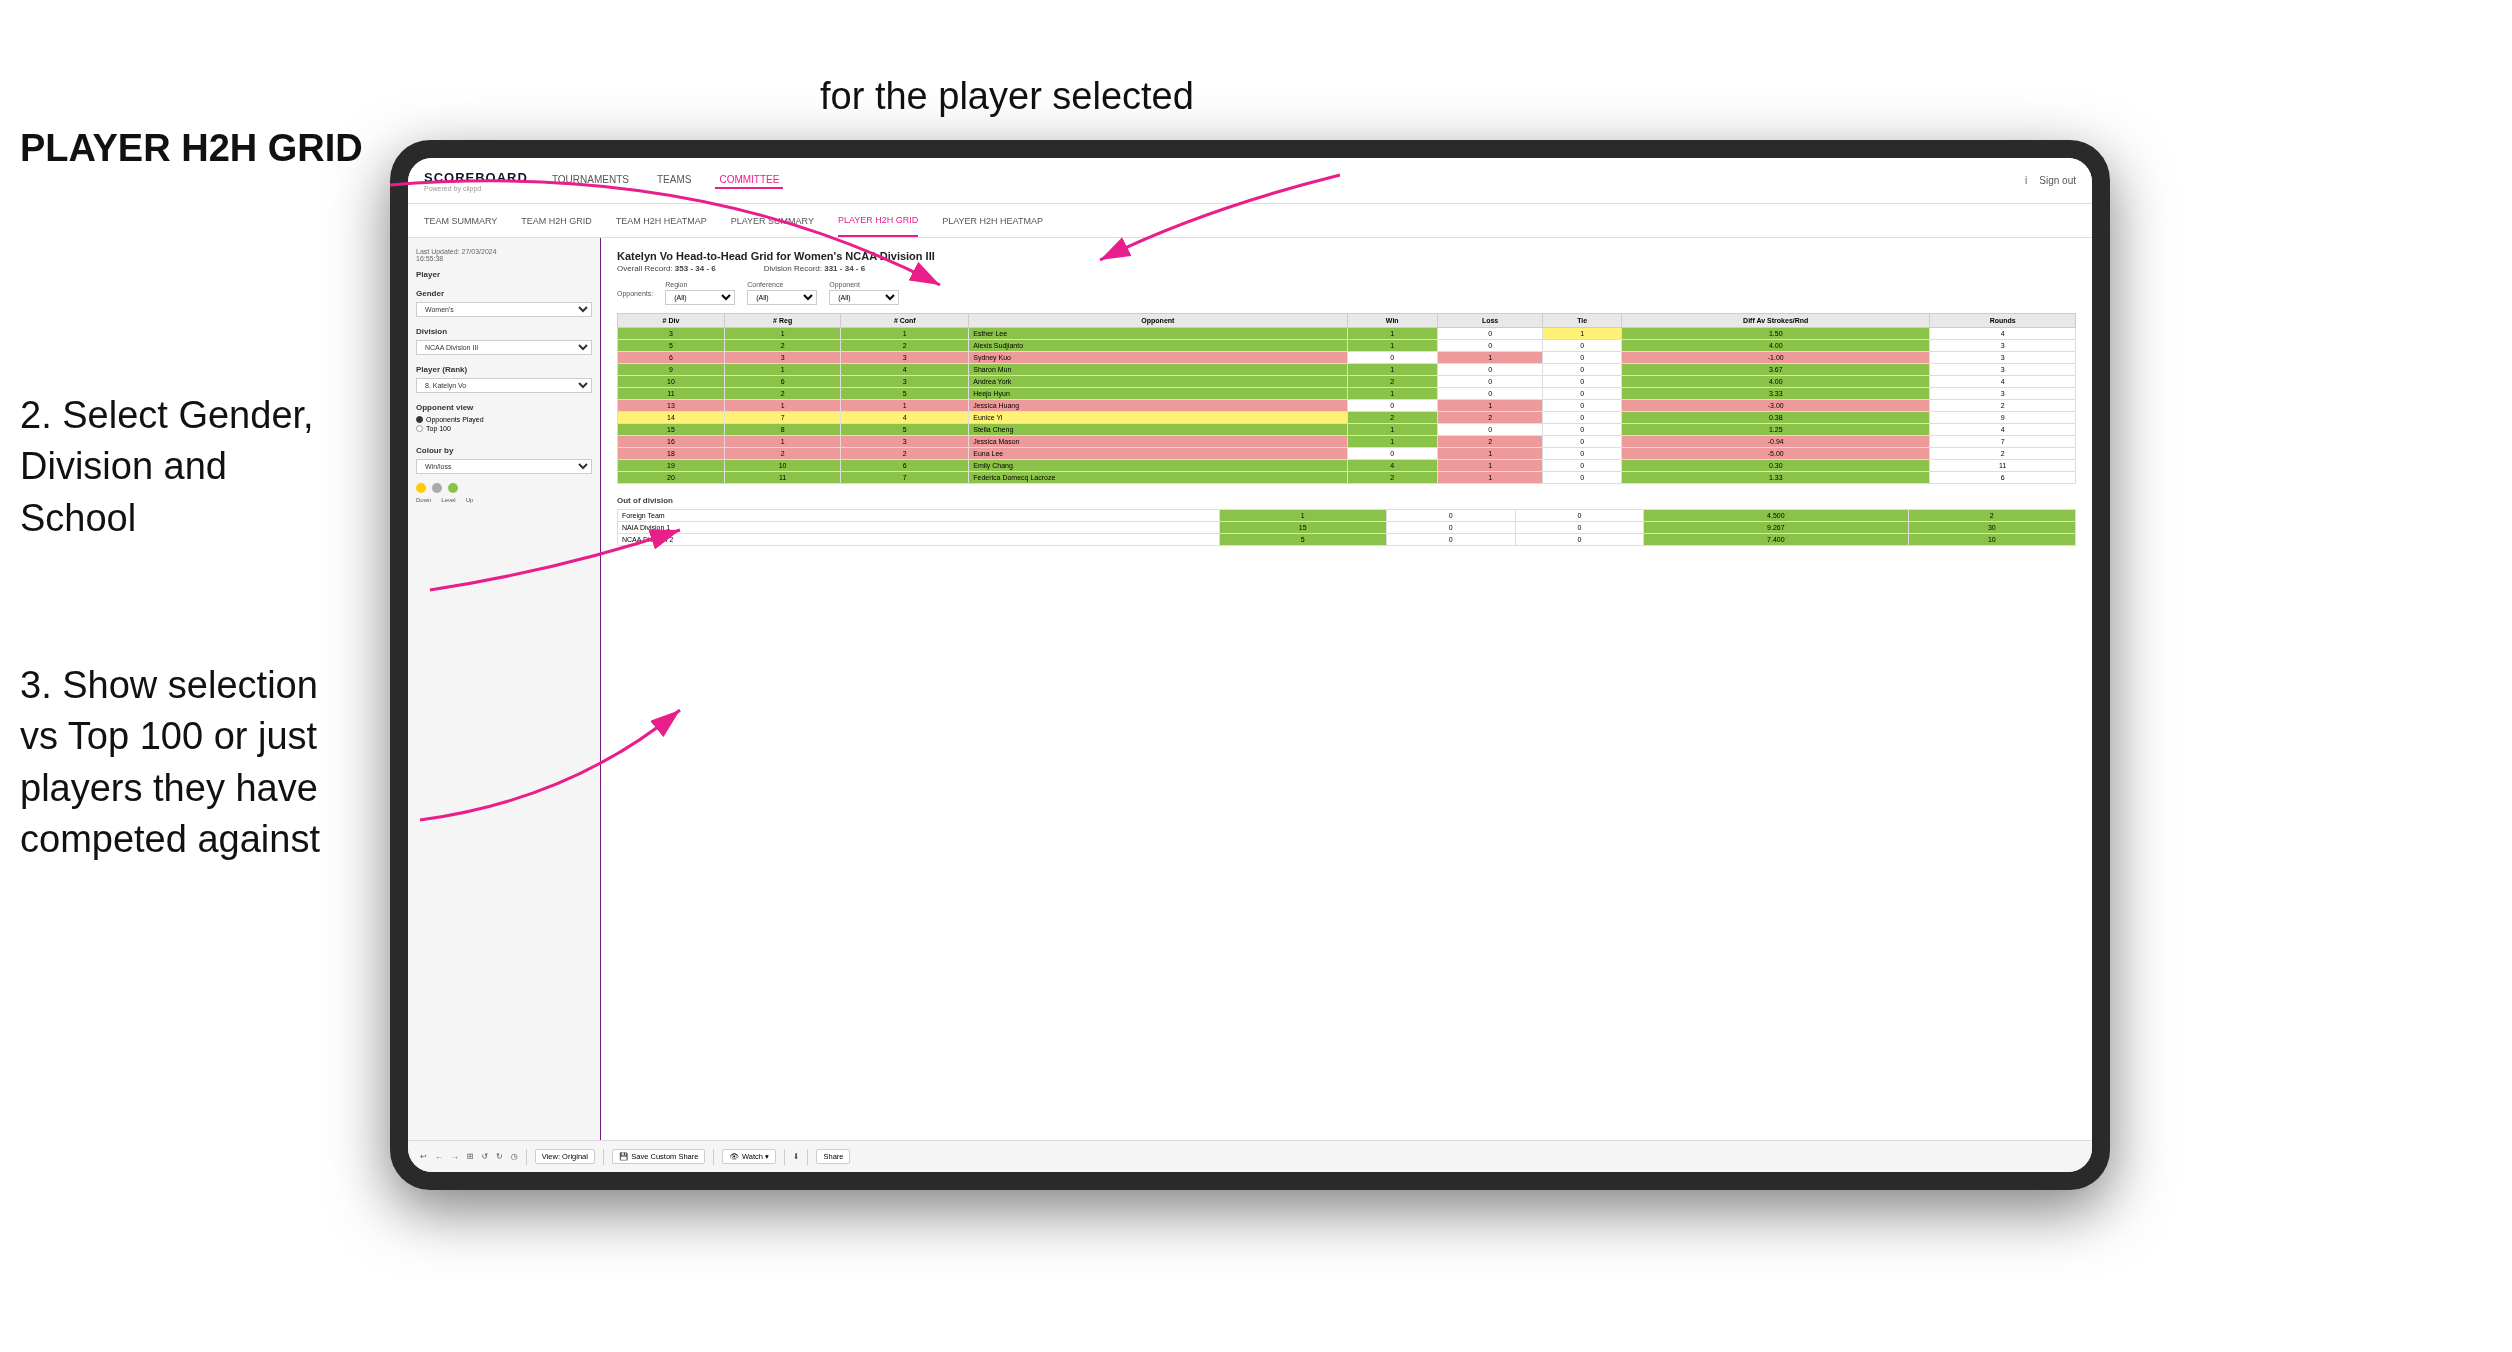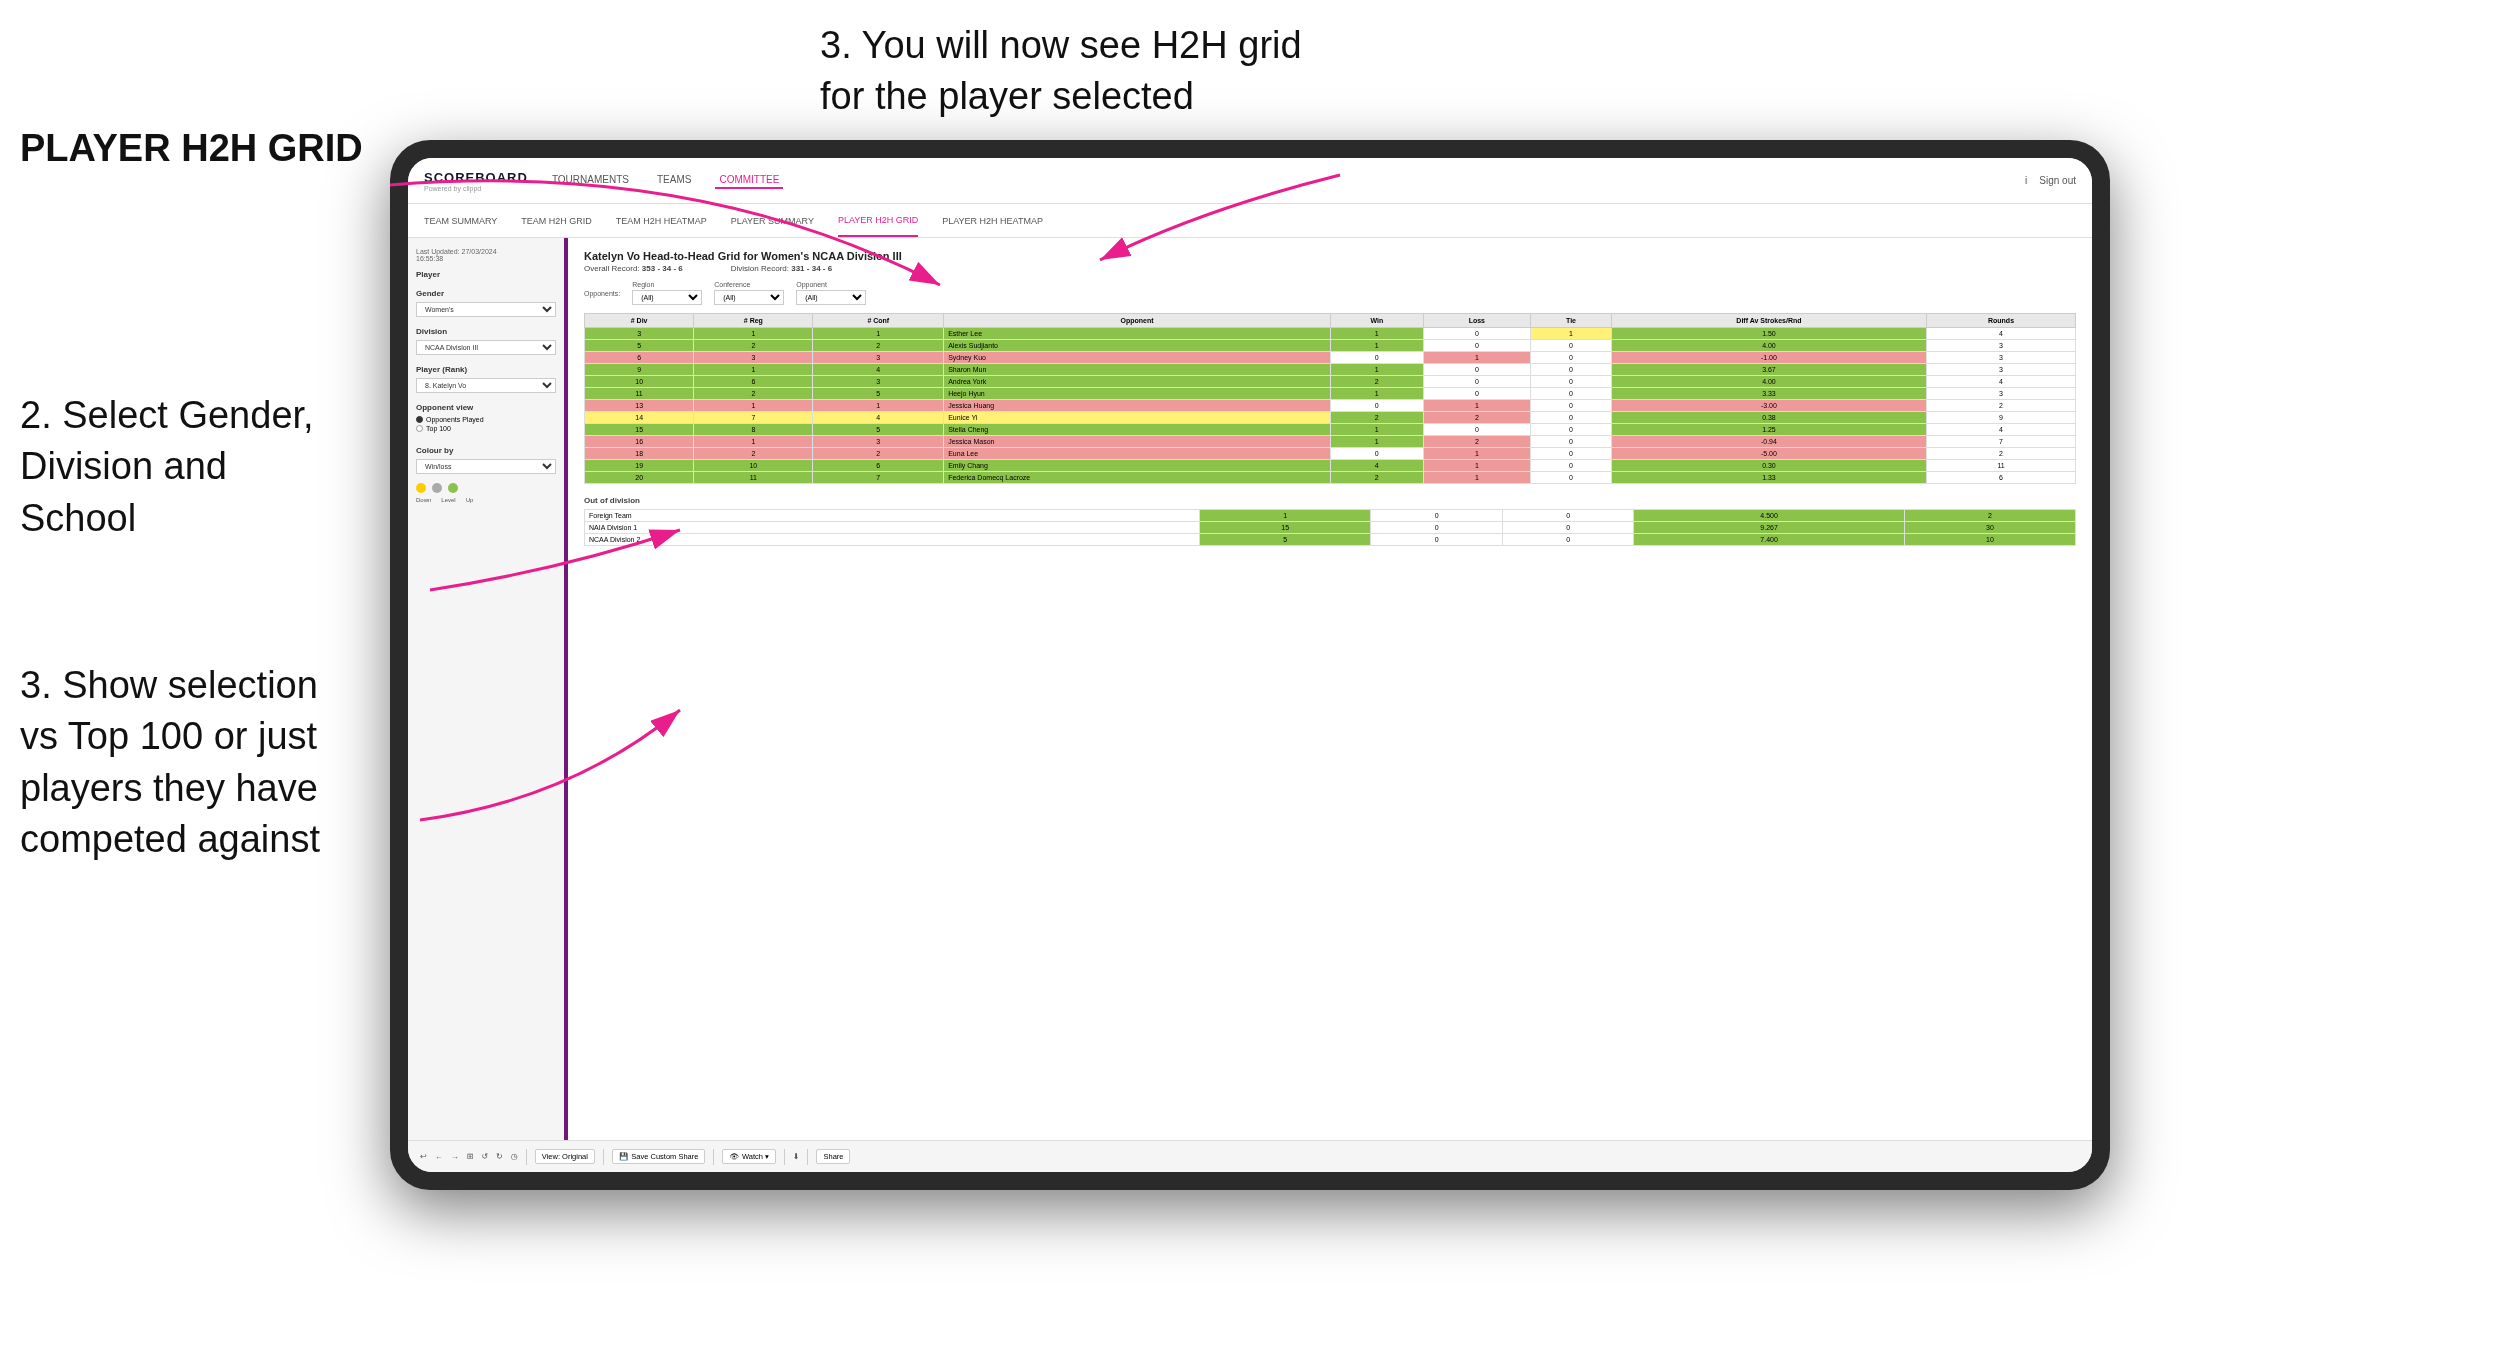--- a/index.html
+++ b/index.html
@@ -163,23 +163,23 @@
     
     .main-content {
       flex: 1;
       background: #f0f0f0;
       display: flex;
       overflow: hidden;
     }
 
     
     .left-panel {
-      width: 160px;
+      width: 193px;
       background: #f5f5f5;
-      border-right: 4px solid #701a75;
+      border-right: 1px solid #701a75;
       padding: 10px 8px;
       flex-shrink: 0;
       font-size: 8px;
     }
 
     .panel-timestamp {
       font-size: 7px;
       color: #666;
       margin-bottom: 8px;
     }
@@ -368,21 +368,21 @@
 </head>
 <body>
 
 <div class="instructions-top-left">
   <br>
   <br>
   <span class="bold">PLAYER H2H GRID</span>
 </div>
 
 <div class="instructions-top-right">
-  <span>3. You will now see H2H grid</span><br>
+  <br>
   <span>for the player selected</span>
 </div>
 
 <div class="instructions-mid-left">
   <span>2. Select Gender,</span><br>
   <span>Division and</span><br>
   <span>School</span>
 </div>
 
 <div class="instructions-bot-left">

